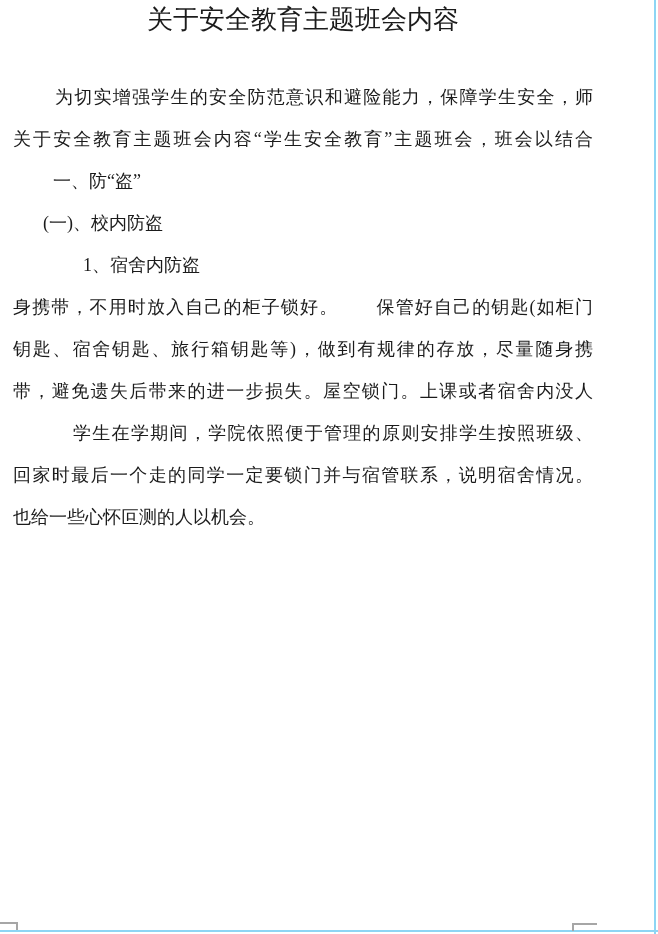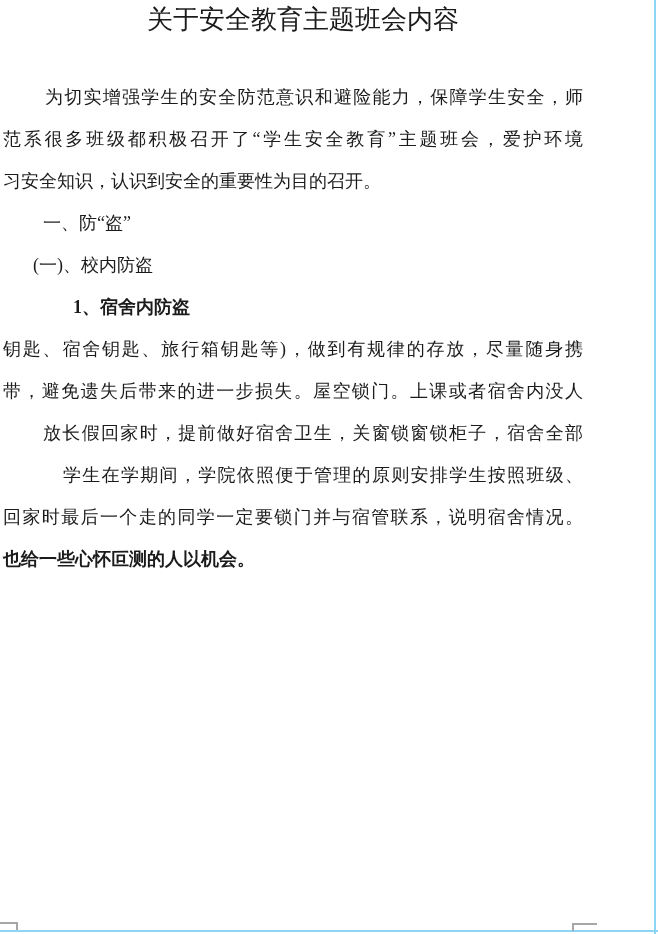--- a/index.html
+++ b/index.html
@@ -21,21 +21,21 @@
     margin: 0;
     font-size: 26px;
     font-weight: 400;
     line-height: 36px;
     text-align: center;
     color: var(--text, #1b1b1b);
     white-space: nowrap;
   }
   .doc-body {
     position: absolute;
-    top: 76px; left: 3px; width: 580px;
+    top: 76px; left: 13px; width: 580px;
     color: var(--text, #1b1b1b);
   }
   .line {
     font-size: 18px;
     line-height: 42px;
     height: 42px;
     text-align: left;
     white-space: nowrap;
     overflow: visible;
   }
@@ -73,30 +73,29 @@
   }
 </style>
 </head>
 <body>
 
 <div class="page">
   <h1 class="doc-title">关于安全教育主题班会内容</h1>
 
   <div class="doc-body">
       <div class="line j" style="text-indent: 42px;">为切实增强学生的安全防范意识和避险能力，保障学生安全，师</div>
-      <div class="line j" style="text-indent: 0px;">范系很多班级都积极召开了“学生安全教育”主题班会，爱护环境</div>
-      <div class="line" style="text-indent: 0px;">习安全知识，认识到安全的重要性为目的召开。</div>
+      <div class="line j" style="text-indent: 0px;">关于安全教育主题班会内容“学生安全教育”主题班会，班会以结合</div>
       <div class="line" style="text-indent: 40px;">一、防“盗”</div>
       <div class="line" style="text-indent: 30px;">(一)、校内防盗</div>
-      <div class="line" style="text-indent: 70px; font-weight: bold;">1、宿舍内防盗</div>
+      <div class="line" style="text-indent: 70px;">1、宿舍内防盗</div>
+      <div class="line j" style="text-indent: 0px;">身携带，不用时放入自己的柜子锁好。　　保管好自己的钥匙(如柜门</div>
       <div class="line j" style="text-indent: 0px;">钥匙、宿舍钥匙、旅行箱钥匙等)，做到有规律的存放，尽量随身携</div>
       <div class="line j" style="text-indent: 0px;">带，避免遗失后带来的进一步损失。屋空锁门。上课或者宿舍内没人</div>
-      <div class="line j" style="text-indent: 40px;">放长假回家时，提前做好宿舍卫生，关窗锁窗锁柜子，宿舍全部</div>
       <div class="line j" style="text-indent: 60px;">学生在学期间，学院依照便于管理的原则安排学生按照班级、</div>
       <div class="line j" style="text-indent: 0px;">回家时最后一个走的同学一定要锁门并与宿管联系，说明宿舍情况。</div>
-      <div class="line" style="text-indent: 0px; font-weight: bold;">也给一些心怀叵测的人以机会。</div>
+      <div class="line" style="text-indent: 0px;">也给一些心怀叵测的人以机会。</div>
     </div>
 
   <div class="edge-right"></div>
   <div class="edge-bottom"></div>
   <div class="corner corner-left"></div>
   <div class="corner corner-right"></div>
 </div>
 
 </body></html>

